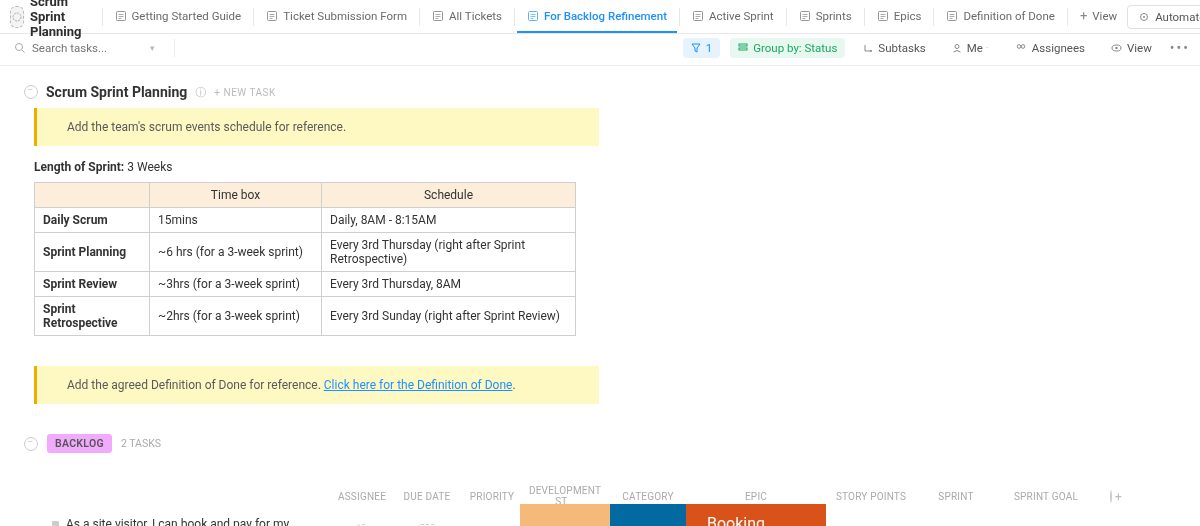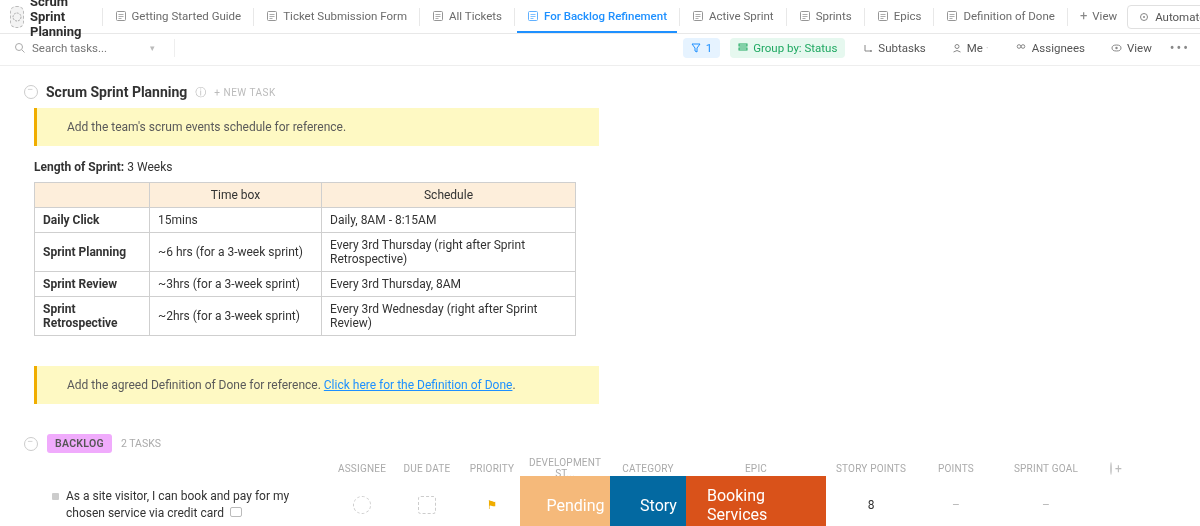--- a/index.html
+++ b/index.html
@@ -55,21 +55,21 @@
   
   
   .group-row { display:flex; align-items:center; gap:9px; margin-top:30px; margin-bottom:4px;}
   .group-row .collapse { width:14px; height:14px; border:1.5px solid #ccc; border-radius:50%; position:relative;}
   .group-row .collapse::after{content:"−"; position:absolute; left:2px; top:-3px; color:#ccc; font-size:11px;}
   .status-pill { background:#f0abfc; color:#555; font-size:10.5px; font-weight:600; padding:3px 8px; border-radius:3px; letter-spacing:.3px;}
   .count { color:#aaa; font-size:10.5px;}
   
   .list-head { display:flex; align-items:center; padding: 0 0 5px 0; font-size:10px; color:#aaa; letter-spacing:.2px;}
   .col-name { flex:0 0 310px; padding-left:28px;}
-  .col { text-align:center; }
+  .col { text-align:center;margin-top:28px; }
   .c-ass{flex:0 0 56px;} .c-due{flex:0 0 74px;} .c-pri{flex:0 0 56px;}
   .c-dev{flex:0 0 90px;} .c-cat{flex:0 0 76px;} .c-epic{flex:0 0 140px;} 
   .c-sp{flex:0 0 90px;} .c-spr{flex:0 0 80px;} .c-goal{flex:0 0 100px;} .c-plus{flex:0 0 30px;}
   
   .task-row { display:flex; align-items:center; min-height:42px; border-bottom:0px solid #f5f5f5; font-size:12px; color:#333;}
   .task-name { flex:0 0 310px; display:flex; align-items:flex-start; gap:7px; padding-left:28px; padding-right:10px; line-height:1.45;}
   .task-name .dot{ width:7px; height:7px; background:#ccc; border-radius:1px; margin-top:5px; flex-shrink:0;}
   .task-name .txt{flex:1;}
   .cell { display:flex; align-items:center; justify-content:center; height:42px;}
   .cell.c-ass .av, .cell.c-due .cal { width:18px; height:18px; border:1px dashed #ccc; border-radius:50%;}
@@ -264,38 +264,38 @@
   <table class="box">
     <thead>
       <tr>
         <th class="hcol1"></th>
         <th class="hcol2">Time box</th>
         <th>Schedule</th>
       </tr>
     </thead>
     <tbody id="box-body">
         <tr>
-          <td class="e bold">Daily Click</td>
+          <td class="e bold">Daily Scrum</td>
           <td class="e">15mins</td>
           <td class="e">Daily, 8AM - 8:15AM</td>
         </tr>
         <tr>
           <td class="e bold">Sprint Planning</td>
           <td class="e">~6 hrs (for a 3-week sprint)</td>
           <td class="e">Every 3rd Thursday (right after Sprint Retrospective)</td>
         </tr>
         <tr>
           <td class="e bold">Sprint Review</td>
           <td class="e">~3hrs (for a 3-week sprint)</td>
           <td class="e">Every 3rd Thursday, 8AM</td>
         </tr>
         <tr>
           <td class="e bold">Sprint Retrospective</td>
           <td class="e">~2hrs (for a 3-week sprint)</td>
-          <td class="e">Every 3rd Wednesday (right after Sprint Review)</td>
+          <td class="e">Every 3rd Sunday (right after Sprint Review)</td>
         </tr>
       </tbody>
   </table>
 
   <div class="callout" style="margin-top:30px;">
     <span>Add the agreed Definition of Done for reference. </span><a href="#">Click here for the Definition of Done</a><span>.</span>
   </div>
 
   <div class="group-row">
     <span class="collapse"></span>
@@ -305,21 +305,21 @@
 
   <div class="list-head">
     <div class="col-name"></div>
     <div class="col c-ass">ASSIGNEE</div>
     <div class="col c-due">DUE DATE</div>
     <div class="col c-pri">PRIORITY</div>
     <div class="col c-dev">DEVELOPMENT ST...</div>
     <div class="col c-cat">CATEGORY</div>
     <div class="col c-epic">EPIC</div>
     <div class="col c-sp">STORY POINTS</div>
-    <div class="col c-spr">POINTS</div>
+    <div class="col c-spr">SPRINT</div>
     <div class="col c-goal">SPRINT GOAL</div>
     <div class="col c-plus"><span class="plus-circ"></span></div>
   </div>
 
   <div id="task-list">
       <div class="task-row">
         <div class="task-name">
           <span class="dot"></span>
           <span class="txt">As a site visitor, I can book and pay for my chosen service via credit card<span class="row-icons">
               <span class="conv"></span>

